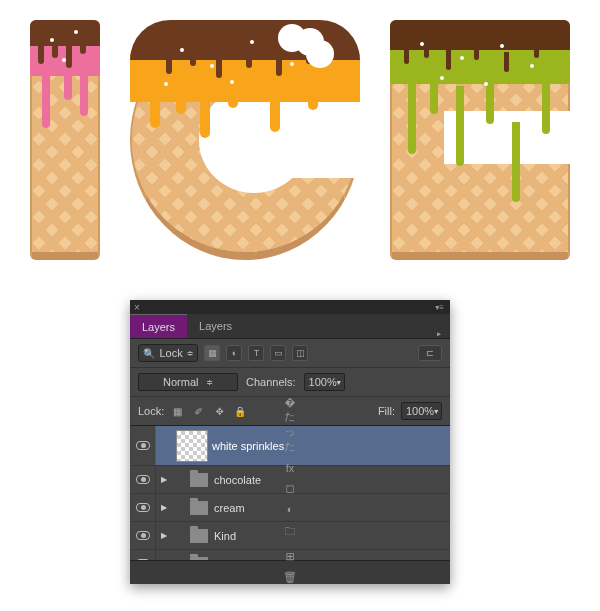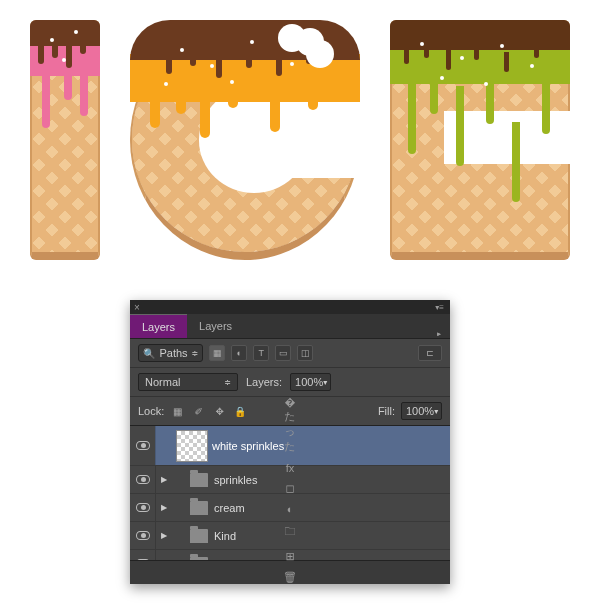--- a/index.html
+++ b/index.html
@@ -55,21 +55,21 @@
     .tab { padding: 6px 12px 5px; color: #b0b0b0; cursor: pointer; font-size: 11px; }
     .tab.active { background: #701a75; color: #ddd; border-top: 1px solid #666; }
     
     .opts-row { display: flex; align-items: center; padding: 5px 8px; gap: 6px; background: #454545; border-bottom: 1px solid #333; }
     .filter-select { display: flex; align-items: center; background: #3a3a3a; border: 1px solid #222; border-radius: 3px; padding: 2px 4px; color: #ccc; gap: 4px; }
     .filter-select .search-ico { font-size: 10px; }
     .filter-icon { width: 16px; height: 16px; border: 1px solid #555; display: flex; align-items: center; justify-content: center; color: #aaa; font-size: 9px; cursor: pointer; border-radius: 2px; background: #3a3a3a; }
     .filter-icon.active { background: #5a5a5a; }
     
     .blend-row { display: flex; align-items: center; padding: 5px 8px; gap: 8px; background: #454545; border-bottom: 1px solid #333; color: #ccc; }
-    .blend-select { background: #3a3a3a; border: 1px solid #222; padding: 2px 6px; color: #ccc; min-width: 100px; display: flex; justify-content: space-between; align-items: center; border-radius: 2px; }
+    .blend-select { background: #3a3a3a; border: 1px solid #222; padding: 2px 24px; color: #ccc; min-width: 100px; display: flex; justify-content: space-between; align-items: center; border-radius: 2px; }
     .pct-input { background: #3a3a3a; border: 1px solid #222; padding: 2px 4px; color: #ccc; width: 41px; display: flex; justify-content: space-between; align-items: center; border-radius: 2px; }
     
     .lock-row { display: flex; align-items: center; padding: 5px 8px; gap: 6px; background: #454545; border-bottom: 1px solid #222; color: #ccc; }
     .lock-icon { width: 15px; height: 15px; display: flex; align-items: center; justify-content: center; color: #aaa; font-size: 10px; cursor: pointer; }
     
     .layers-list { background: #454545; }
     .layer-row { display: flex; align-items: center; height: 28px; border-bottom: 1px solid #393939; }
     .layer-row.tall { height: 40px; }
     .layer-row.selected { background: #576b8e; }
     .vis-col { width: 26px; display: flex; justify-content: center; color: #ccc; cursor: pointer; border-right: 1px solid #393939; height: 100%; align-items: center; }
@@ -136,38 +136,38 @@
 
   <div class="tabs">
     <div class="tab active">Layers</div>
     <div class="tab">Layers</div>
   </div>
   <div class="collapse-arrow"></div>
 
   <div class="opts-row">
     <div class="filter-select">
       <span class="search-ico">🔍</span>
-      <span>Paths</span>
+      <span>Lock</span>
       <span class="caret">≑</span>
     </div>
     <div class="filter-icon active">▦</div>
     <div class="filter-icon">◐</div>
     <div class="filter-icon">T</div>
     <div class="filter-icon">▭</div>
     <div class="filter-icon">◫</div>
     <div style="flex:1"></div>
     <div class="filter-icon" style="width:24px">⊏</div>
   </div>
 
   <div class="blend-row">
     <div class="blend-select">
       <span>Normal</span>
       <span class="caret">≑</span>
     </div>
-    <span>Layers:</span>
+    <span>Channels:</span>
     <div class="pct-input">
       <span>100%</span>
       <span class="caret">▾</span>
     </div>
   </div>
 
   <div class="lock-row">
     <span>Lock:</span>
     <div class="lock-icon">▦</div>
     <div class="lock-icon">✐</div>
@@ -189,21 +189,21 @@
       <div class="expand-col"></div>
       <div class="layer-thumb"></div>
       <span class="layer-label">white sprinkles</span>
     </div>
     <div class="layer-row">
       <div class="vis-col">
           <div class="eye-ico"></div>
         </div>
       <div class="expand-col">▶</div>
       <div class="folder-ico"></div>
-      <span class="layer-label">sprinkles</span>
+      <span class="layer-label">chocolate</span>
     </div>
     <div class="layer-row">
       <div class="vis-col">
           <div class="eye-ico"></div>
         </div>
       <div class="expand-col">▶</div>
       <div class="folder-ico"></div>
       <span class="layer-label">cream</span>
     </div>
     <div class="layer-row">

